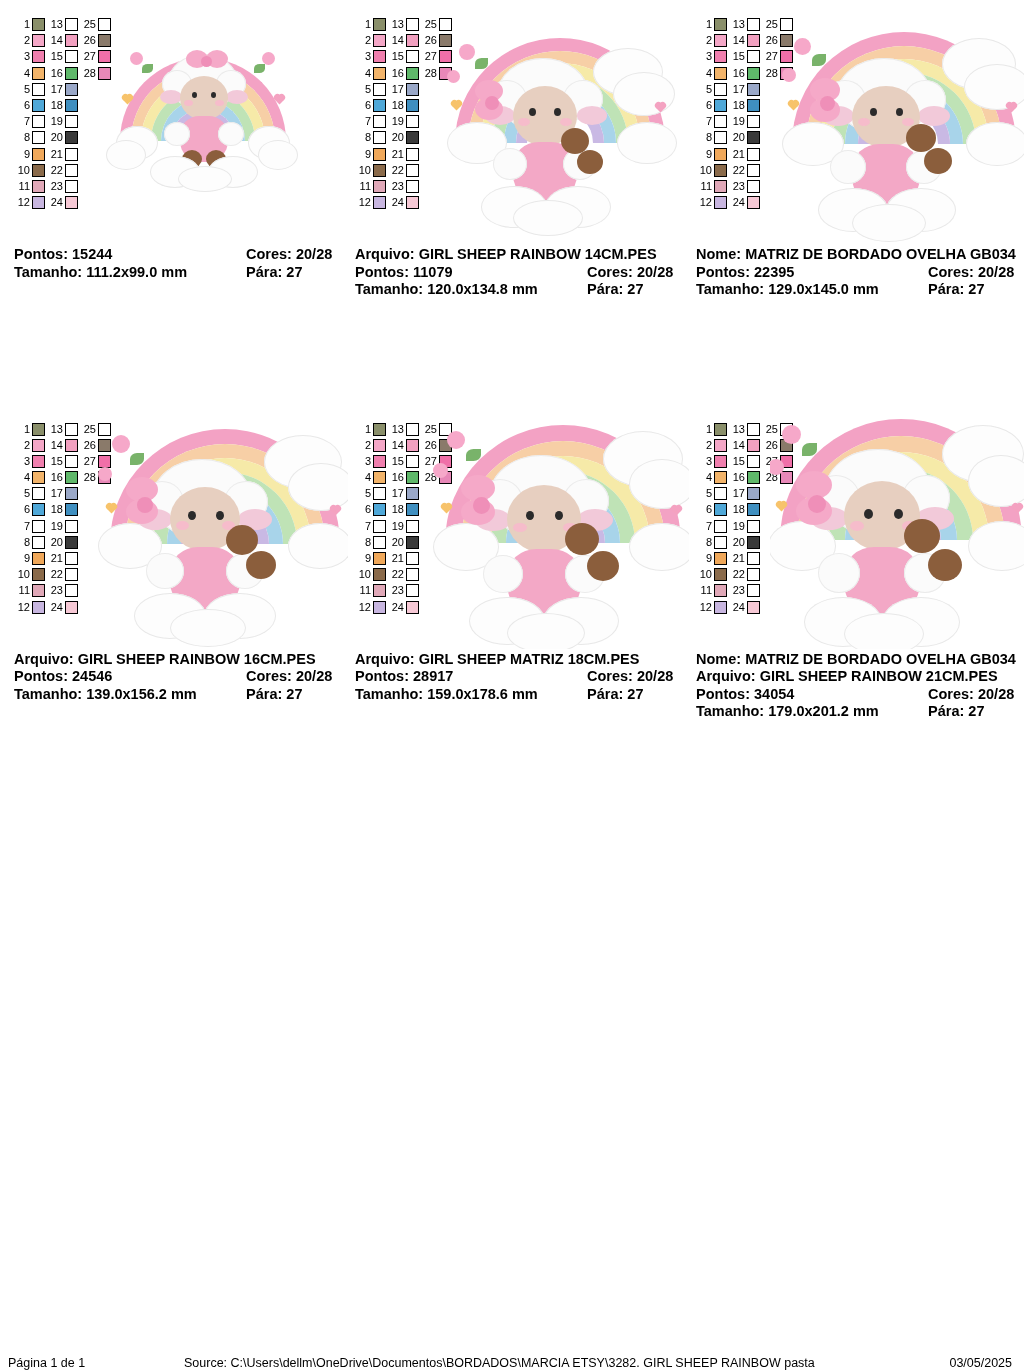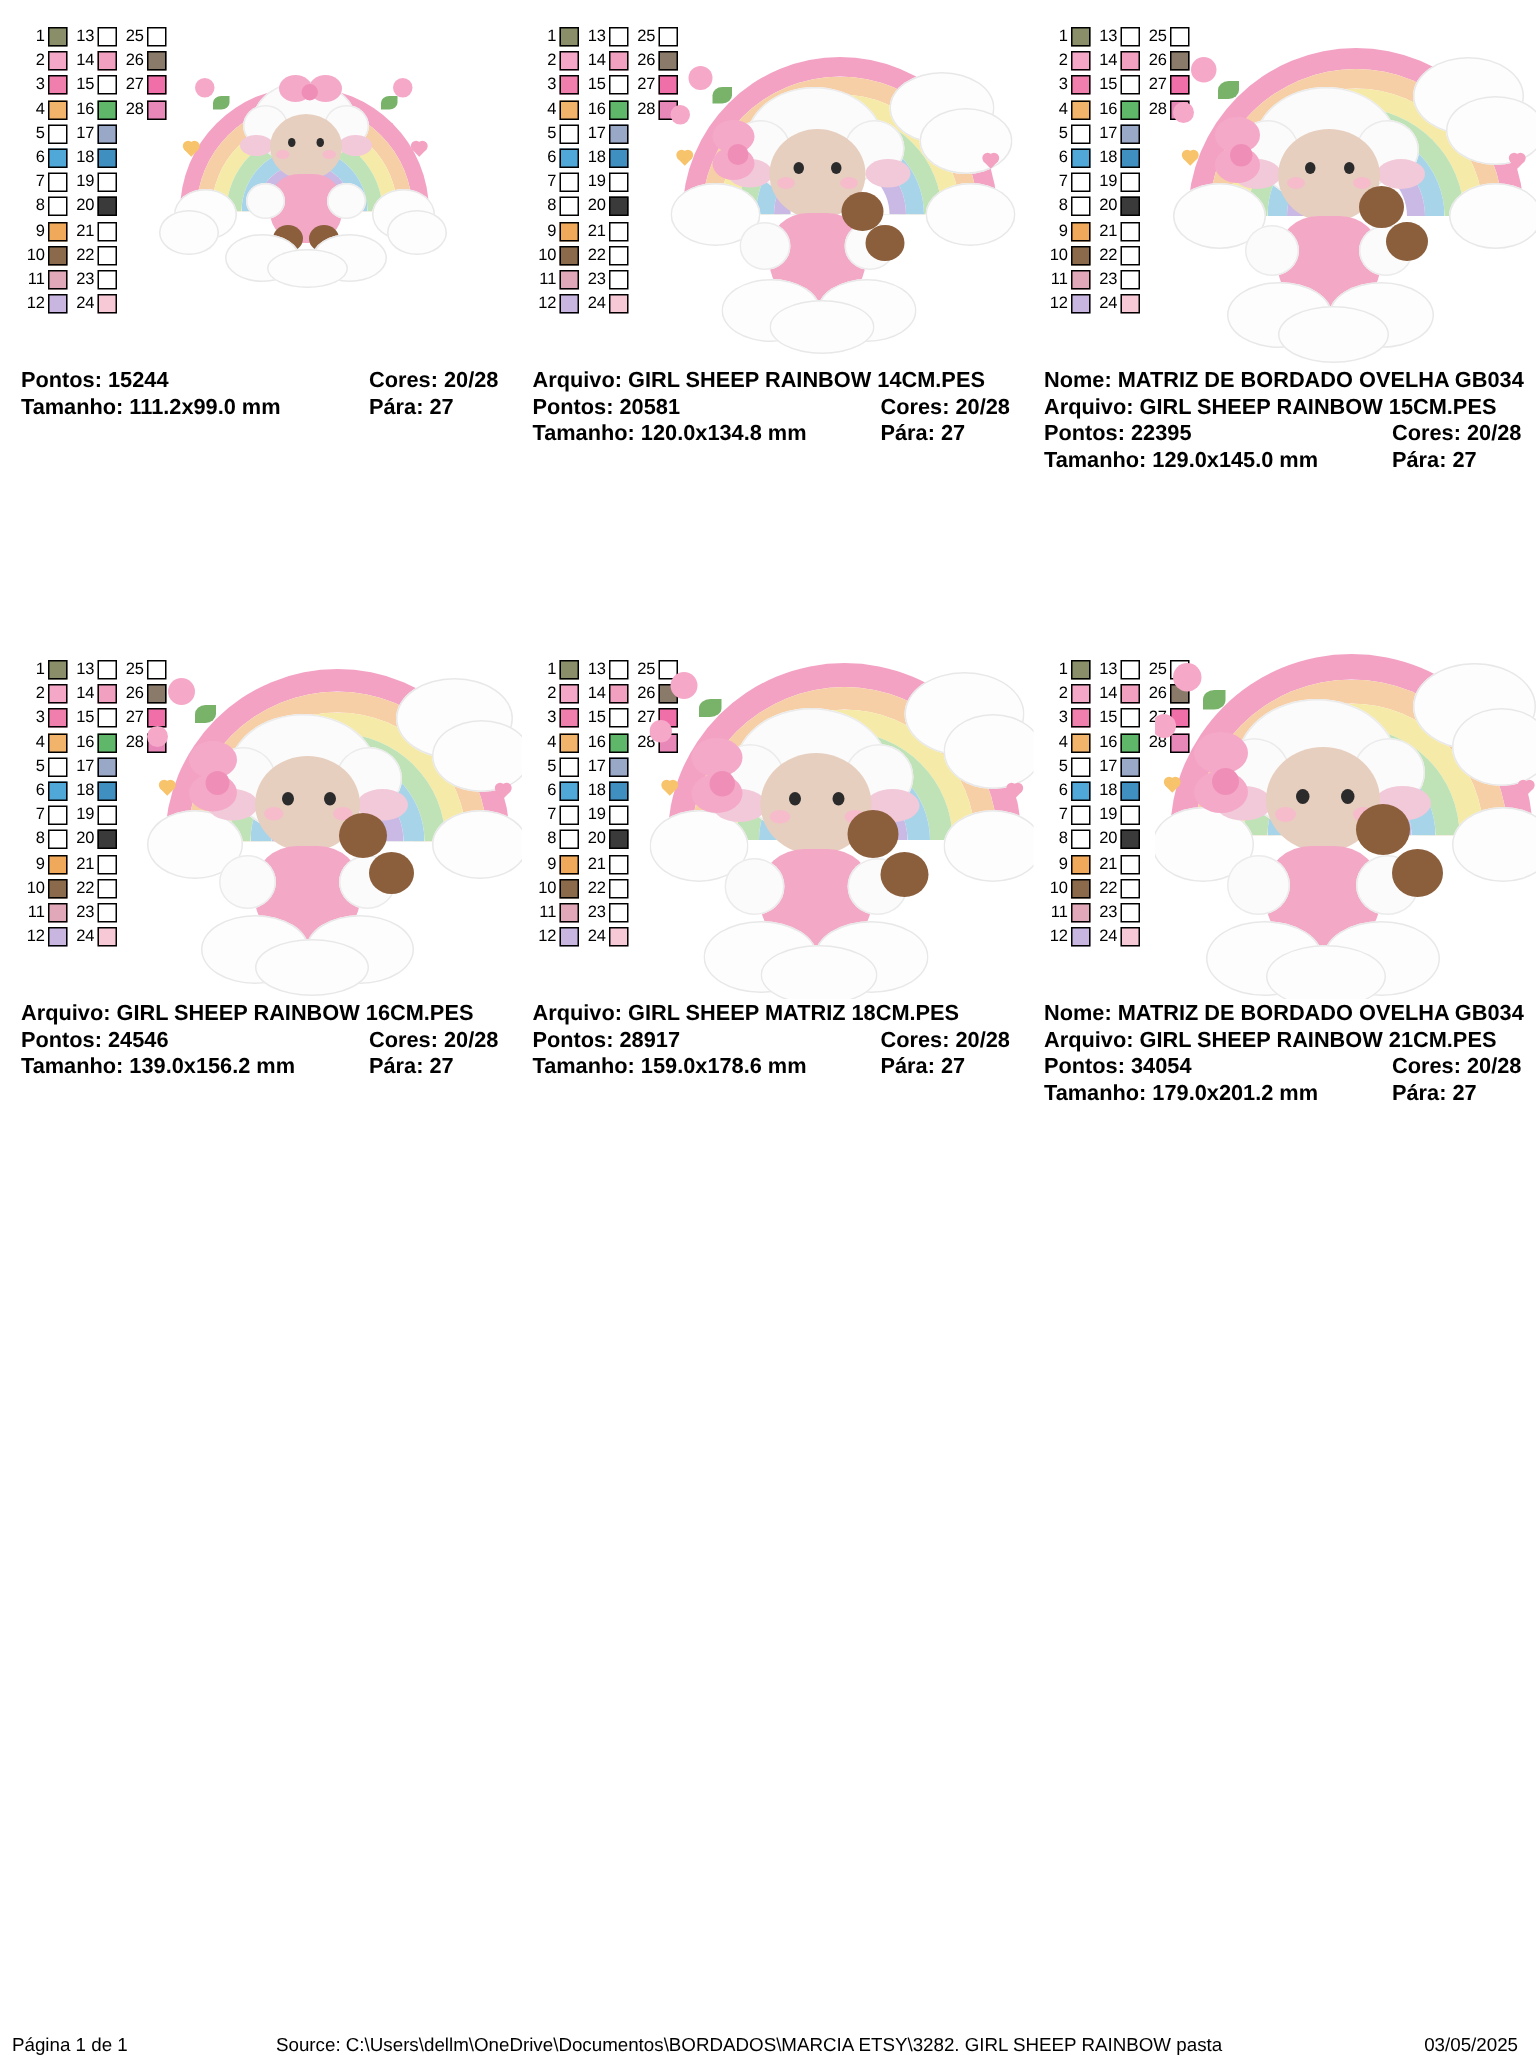--- a/index.html
+++ b/index.html
@@ -561,21 +561,21 @@
           </div>
         </div>
 
         <div class="info">
           <span class="line">
             <span>Arquivo:</span>
             <span>GIRL SHEEP RAINBOW 14CM.PES</span>
           </span>
           <span class="line">
             <span>Pontos:</span>
-            <span>20581</span>
+            <span>11079</span>
             <span class="right">
               <span>Cores:</span>
               <span>20/28</span>
             </span>
           </span>
           <span class="line">
             <span>Tamanho:</span>
             <span>120.0x134.8 mm</span>
             <span class="right">
               <span>Pára:</span>
@@ -752,24 +752,20 @@
             </div>
           </div>
         </div>
 
         <div class="info">
           <span class="line">
             <span>Nome:</span>
             <span>MATRIZ DE BORDADO OVELHA GB034</span>
           </span>
           <span class="line">
-            <span>Arquivo:</span>
-            <span>GIRL SHEEP RAINBOW 15CM.PES</span>
-          </span>
-          <span class="line">
             <span>Pontos:</span>
             <span>22395</span>
             <span class="right">
               <span>Cores:</span>
               <span>20/28</span>
             </span>
           </span>
           <span class="line">
             <span>Tamanho:</span>
             <span>129.0x145.0 mm</span>

